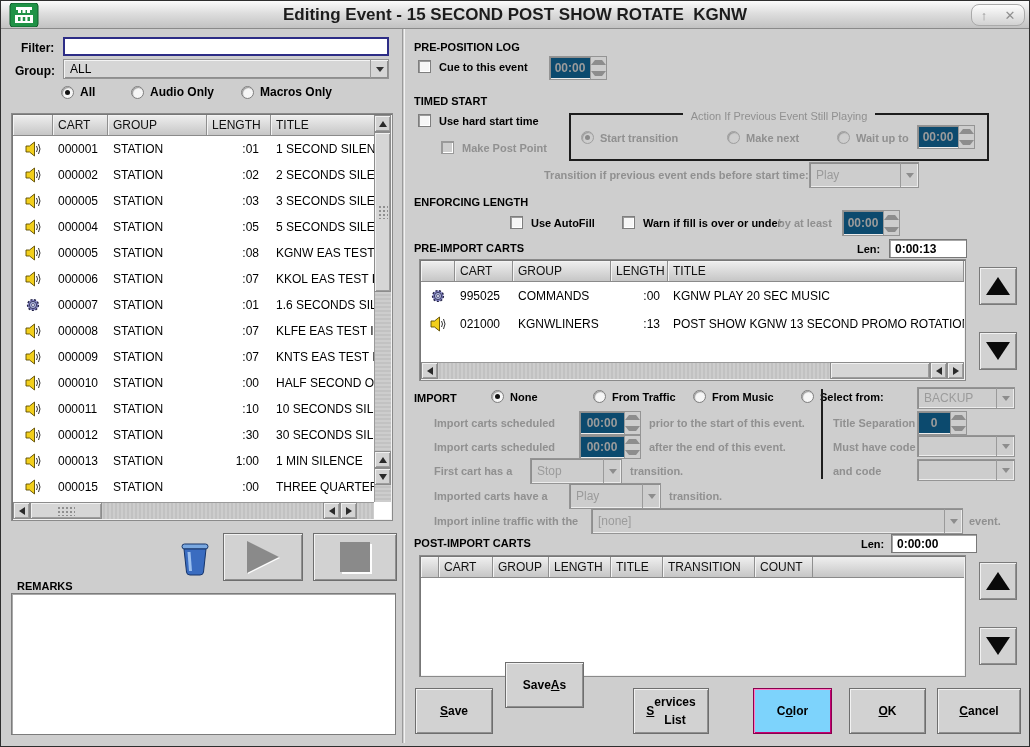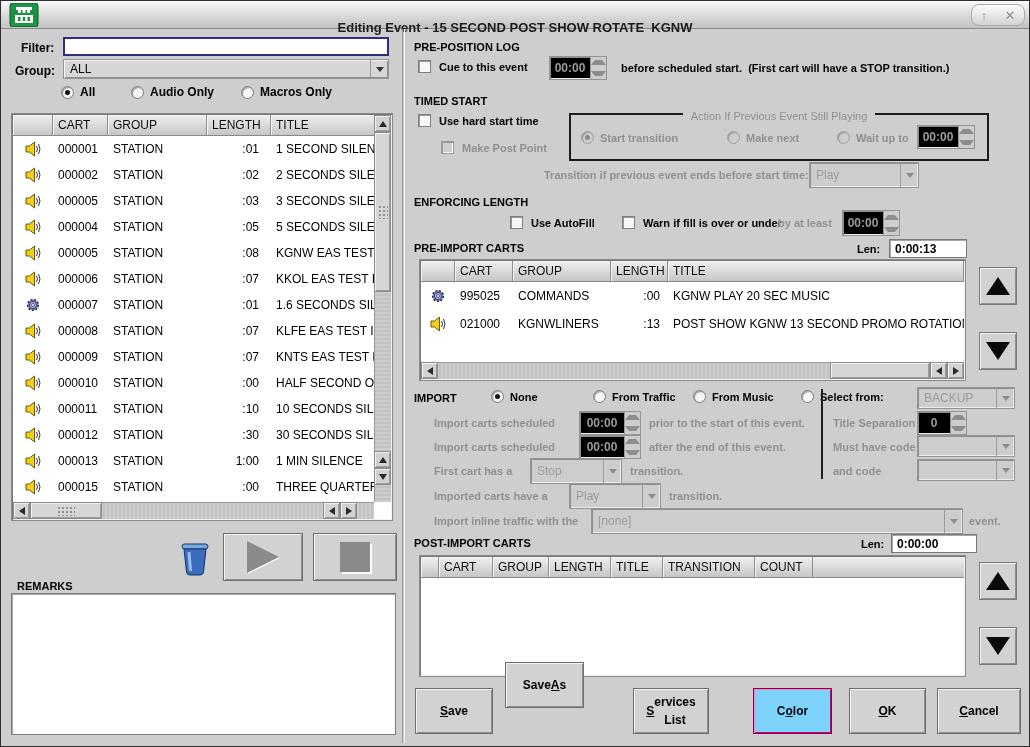--- a/index.html
+++ b/index.html
@@ -8,44 +8,44 @@
     position:relative;width:1030px;height:747px;overflow:hidden;
     background:#cecece;border:1px solid #2e2e2e;
     font-family:"Liberation Sans","DejaVu Sans",sans-serif;
     -webkit-font-smoothing:antialiased;
   }
   
   .titlebar{position:absolute;left:0;top:0;width:100%;height:28px;
     background:linear-gradient(#fbfbfb,#dedede 45%,#c2c2c2);
     border-bottom:1px solid #8a8a8a;}
   .app-icon{position:absolute;left:8px;top:2px;width:30px;height:24px;}
-  .title-text{position:absolute;left:0;right:0;top:12px;height:28px;
+  .title-text{position:absolute;left:0;right:0;top:0;height:28px;
     display:flex;align-items:center;justify-content:center;
-    font-size:13px;font-weight:bold;color:#1c1c1c;white-space:pre;}
+    font-size:17px;font-weight:bold;color:#1c1c1c;white-space:pre;}
   .wm-group{position:absolute;right:4px;top:3px;width:54px;height:22px;border-radius:8px;
     background:linear-gradient(#fdfdfd,#d2d2d2);border:1px solid #aaa;
     display:flex;align-items:center;justify-content:space-around;}
   .wm-glyph{font-size:13px;font-weight:bold;color:#8f8f8f;line-height:1;}
   
   .lbl{position:absolute;font-size:11px;font-weight:bold;color:#000;white-space:pre;}
   .lbl.dis{color:#909090;}
   .lbl.big{font-size:12px;}
   .section{position:absolute;font-size:11px;font-weight:bold;color:#000;letter-spacing:0;}
   .checkbox{position:absolute;width:13px;height:13px;background:#f6f6f6;border:1px solid #7e7e7e;
     box-shadow:inset 1px 1px 0 #9a9a9a, inset -1px -1px 0 #fff;}
   .checkbox.dis{background:#cecece;border-color:#9a9a9a;}
   .radio{width:13px;height:13px;border-radius:50%;background:#f6f6f6;border:1px solid #7e7e7e;
     box-shadow:inset 1px 1px 1px #9a9a9a;position:relative;flex:none;}
   .radio.checked::after{content:"";position:absolute;left:3px;top:3px;width:5px;height:5px;border-radius:50%;background:#111;}
   .radio.dis{background:#cecece;border-color:#9e9e9e;}
   .radio.dis.checked::after{background:#8a8a8a;}
   .radio-item{position:absolute;display:flex;align-items:center;gap:6px;font-size:11px;font-weight:bold;}
   .radio-item.big{font-size:12px;}
   .radio-item.dis{color:#909090;}
-  .spin{position:absolute;display:flex;background:#000000;border:1px solid #949494;
+  .spin{position:absolute;display:flex;background:#0c4a6e;border:1px solid #949494;
     box-shadow:inset 1px 1px 0 #8e8e8e, inset -1px -1px 0 #ececec;}
   .spin .val{flex:1;display:flex;align-items:center;justify-content:center;
     font-size:12px;font-weight:bold;color:#9b9b9b;}
   .spin .btns{width:16px;display:flex;flex-direction:column;border-left:1px solid #9a9a9a;}
   .spin .btns span{flex:1;display:flex;align-items:center;justify-content:center;background:#cdcdcd;}
   .tri-up{width:0;height:0;border-left:4px solid transparent;border-right:4px solid transparent;border-bottom:5px solid #8d8d8d;}
   .tri-dn{width:0;height:0;border-left:4px solid transparent;border-right:4px solid transparent;border-top:5px solid #8d8d8d;}
   .tri-dn.dark{border-top-color:#333;}
   .combo{position:absolute;display:flex;align-items:stretch;background:#cdcdcd;border:1px solid #949494;
     box-shadow:inset 1px 1px 0 #8e8e8e, inset -1px -1px 0 #ececec;}
@@ -432,21 +432,20 @@
     <span class="val">00:00</span>
     <span class="btns">
         <span>
           <span class="tri-up"></span>
         </span>
         <span>
           <span class="tri-dn"></span>
         </span>
       </span>
   </div>
-  <span class="lbl" style="left:620px;top:61px;">before scheduled start.  (First cart will have a STOP transition.)</span>
 
   <span class="section" style="left:413px;top:94px;">TIMED START</span>
   <span class="checkbox" style="left:417px;top:113px;"></span>
   <span class="lbl" style="left:438px;top:114px;">Use hard start time</span>
   <span class="checkbox dis" style="left:440px;top:140px;"></span>
   <span class="lbl dis" style="left:461px;top:141px;">Make Post Point</span>
 
   <div class="groupbox" style="left:568px;top:112px;width:420px;height:48px;">
     <div class="gtitle"><span>Action If Previous Event Still Playing</span></div>
   </div>

